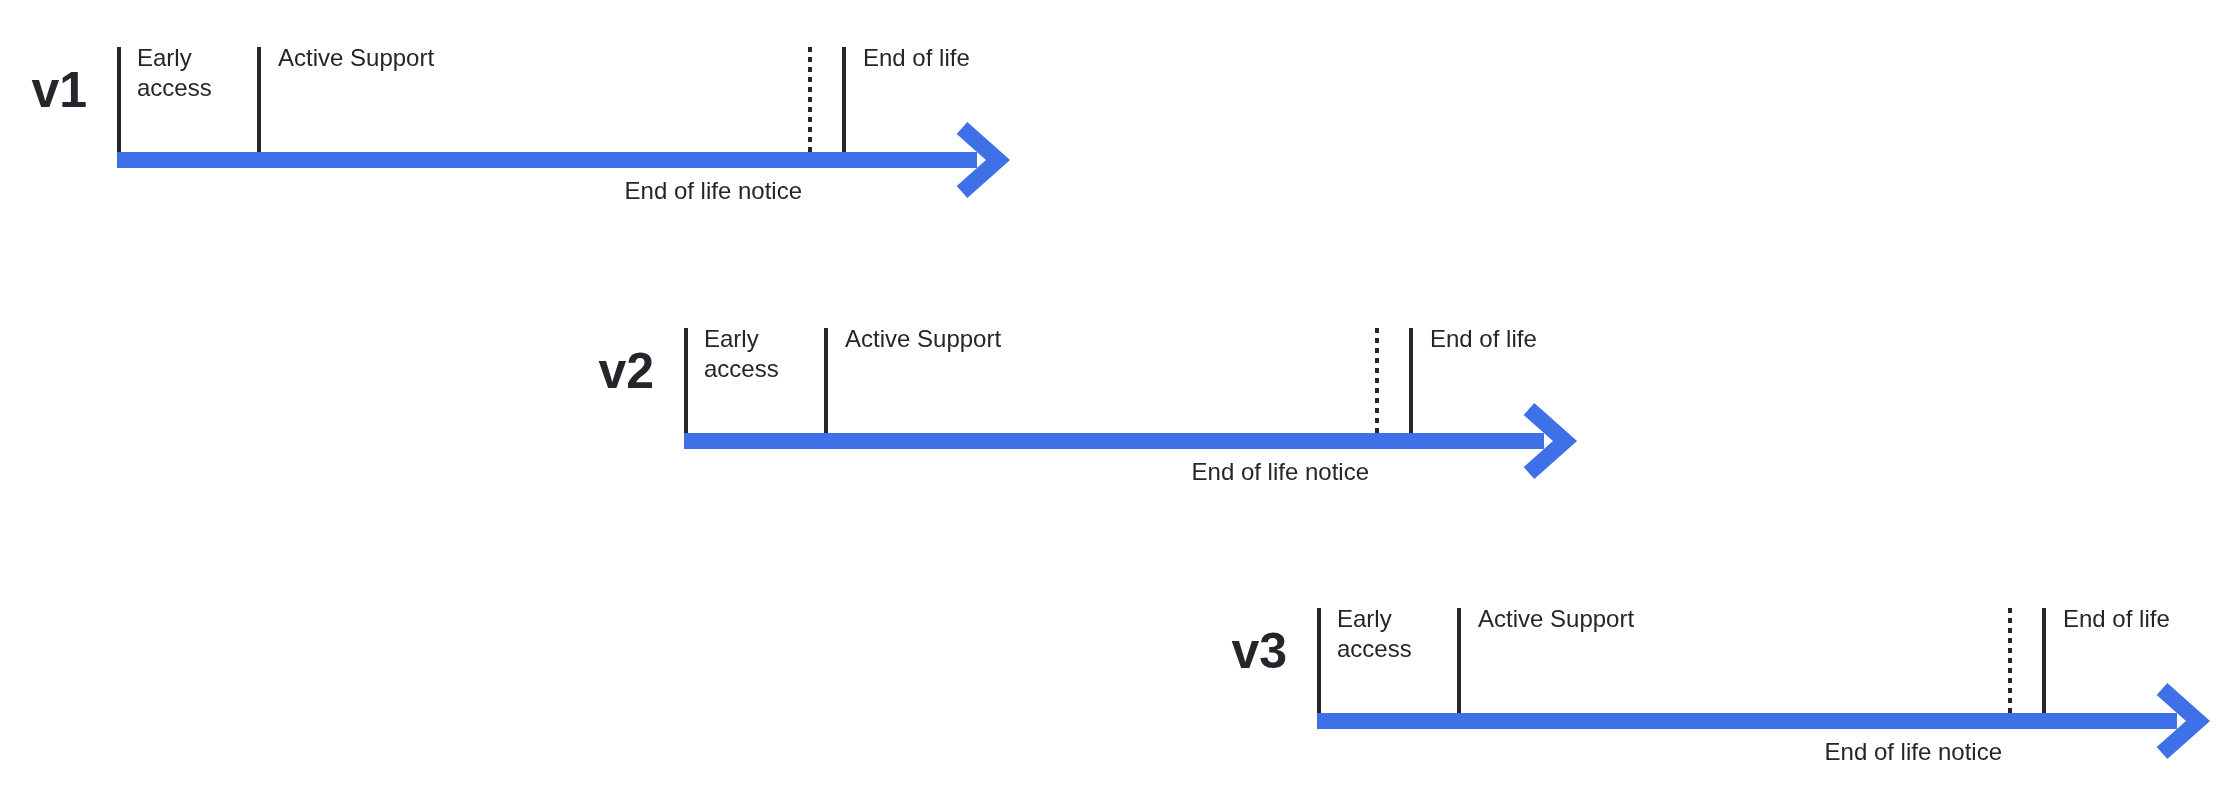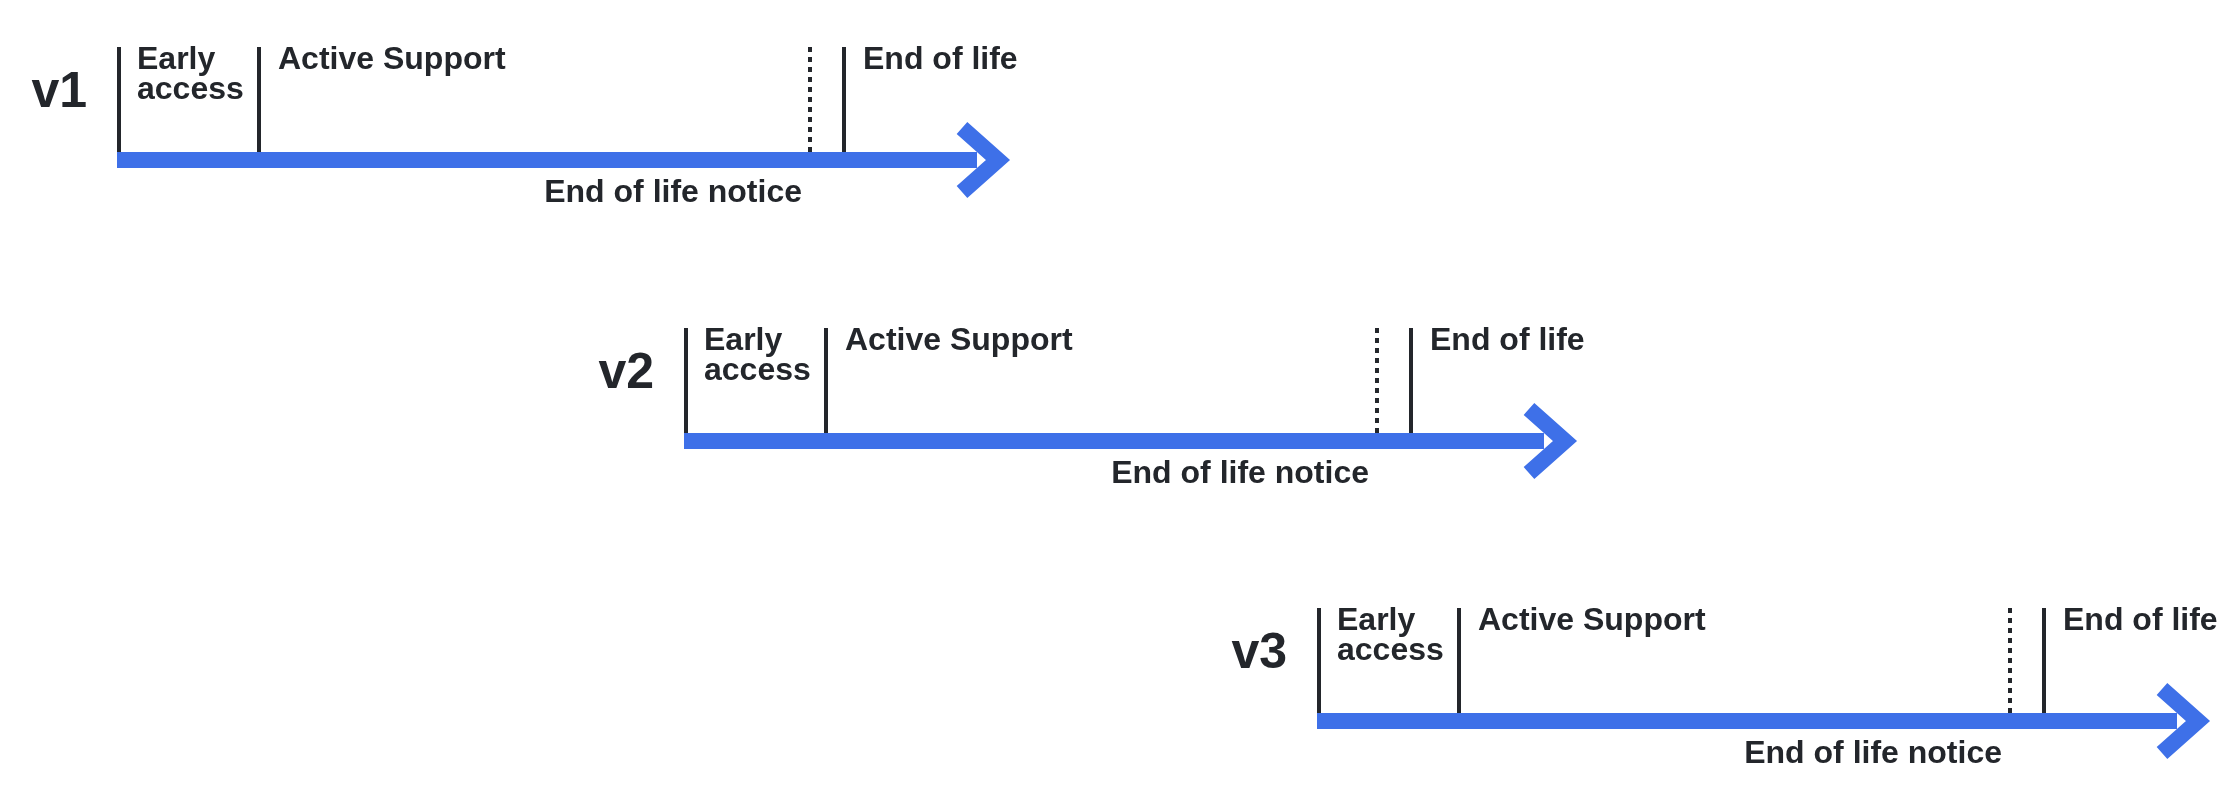--- a/index.html
+++ b/index.html
@@ -42,22 +42,22 @@
   .tick-eol    { left: 725px; }
 
   .dashed {
     position: absolute; top: 0; left: 691px;
     width: 4px; height: 105px;
     background: repeating-linear-gradient(to bottom, var(--ink) 0 5px, transparent 5px 10px);
   }
 
   .lbl {
     position: absolute;
-    font-size: 32px;
-    font-weight: 700;
+    font-size: 24px;
+    font-weight: 400;
     line-height: 30px;
     color: var(--ink);
     white-space: nowrap;
   }
   .lbl-early  { left: 20px;  top: -4px; white-space: normal; width: 110px; }
   .lbl-active { left: 161px; top: -4px; }
   .lbl-eol    { left: 746px; top: -4px; }
   .lbl-notice {
     left: 0; top: 129px;
     width: 685px;

